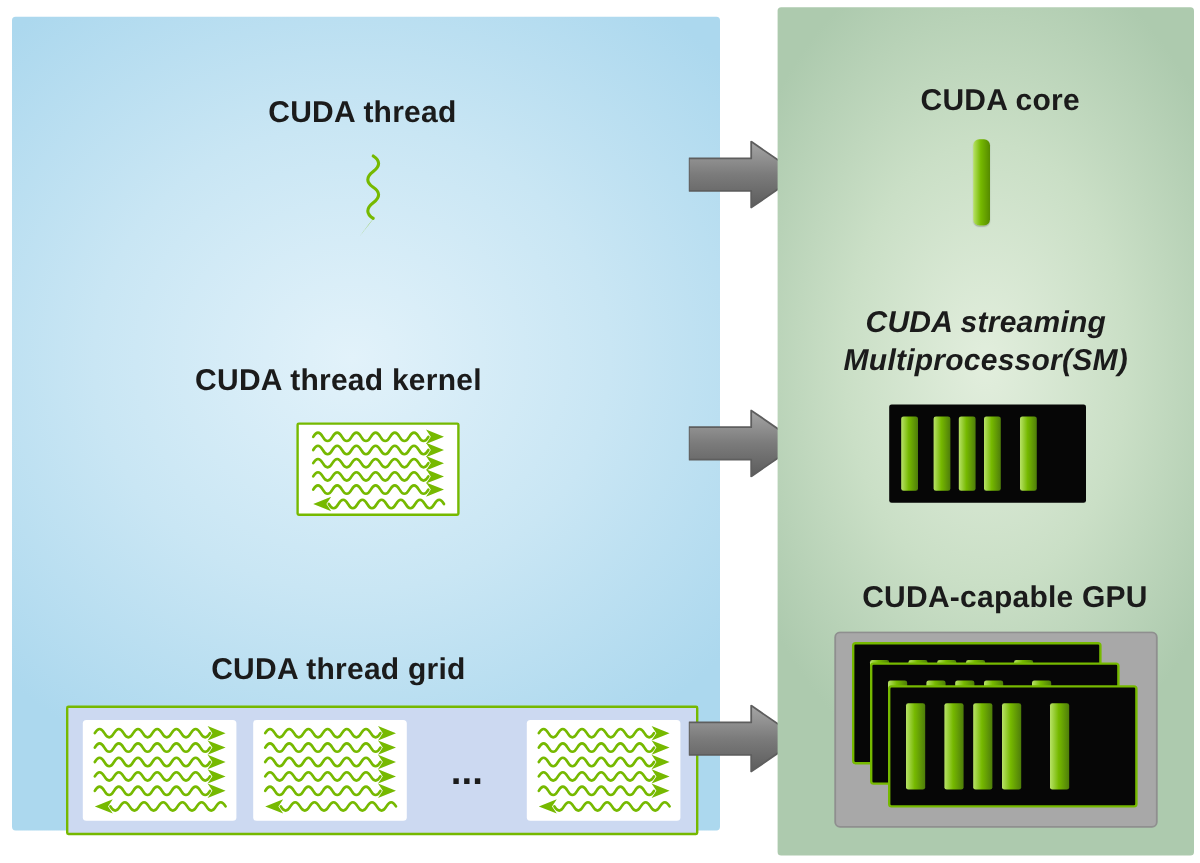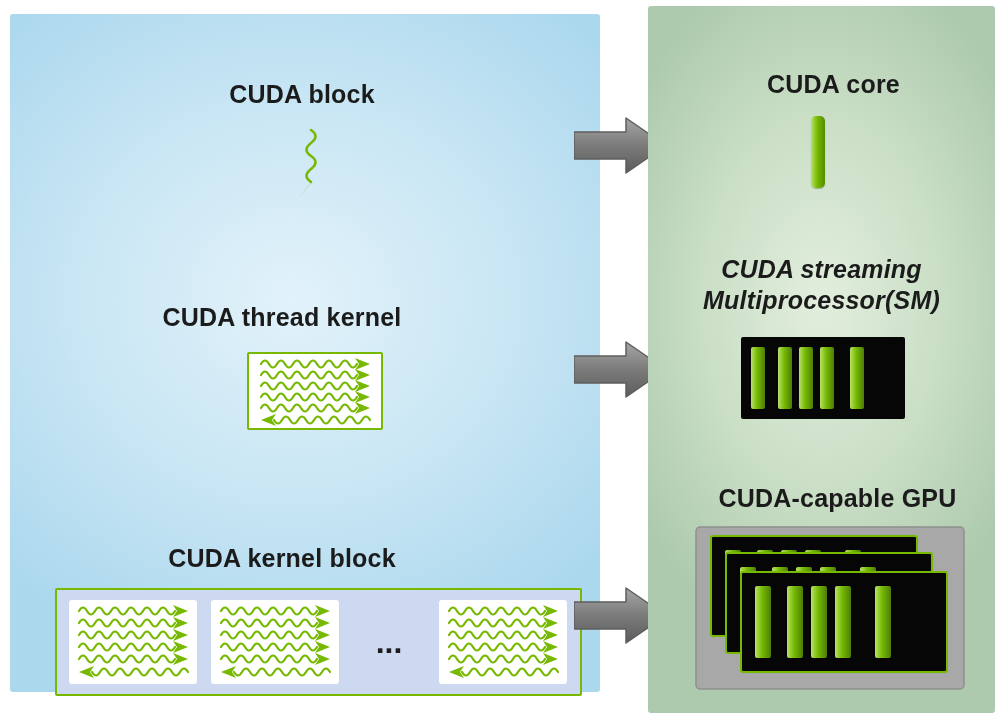--- a/index.html
+++ b/index.html
@@ -94,41 +94,41 @@
         <rect x="134" y="14" width="16" height="72" rx="2" fill="url(#greenbar)"></rect>
       </g>
       <g id="map-arrow-shape">
         <polygon points="0,15 52,15 52,1 92,28.5 52,56 52,42 0,42" fill="url(#arrowgrad)" stroke="#5e5e5e" stroke-width="1.5" stroke-linejoin="round"></polygon>
       </g>
     </defs>
   </svg>
 
   <section class="panel panel-left">
 
-    <div class="label thread-label">CUDA block</div>
+    <div class="label thread-label">CUDA thread</div>
 
     <svg class="thread-icon" width="32" height="78" viewBox="0 0 32 78">
       <path d="M18,4 q9,6 0,13 t0,13 t0,13 t0,13" fill="none" stroke="#76b900" stroke-width="2.6" stroke-linecap="round"></path>
       <polygon points="20,54 6,72 15,60" fill="#76b900"></polygon>
     </svg>
 
     <div class="label block-label">CUDA thread kernel</div>
 
     <div class="block-box">
       <svg width="132" height="74" viewBox="0 0 132 74">
         <use href="#wave-right" x="12" y="10"></use>
         <use href="#wave-right" x="12" y="21"></use>
         <use href="#wave-right" x="12" y="32"></use>
         <use href="#wave-right" x="12" y="43"></use>
         <use href="#wave-right" x="12" y="54"></use>
         <use href="#wave-left" x="12" y="66"></use>
       </svg>
     </div>
 
-    <div class="label grid-label">CUDA kernel block</div>
+    <div class="label grid-label">CUDA thread grid</div>
 
     <div class="grid-box">
       <div class="pattern-card card-1">
         <svg width="124" height="80" viewBox="0 0 124 80">
           <use href="#wave-right" x="8" y="9"></use>
           <use href="#wave-right" x="8" y="21"></use>
           <use href="#wave-right" x="8" y="33"></use>
           <use href="#wave-right" x="8" y="45"></use>
           <use href="#wave-right" x="8" y="57"></use>
           <use href="#wave-left" x="8" y="70"></use>

